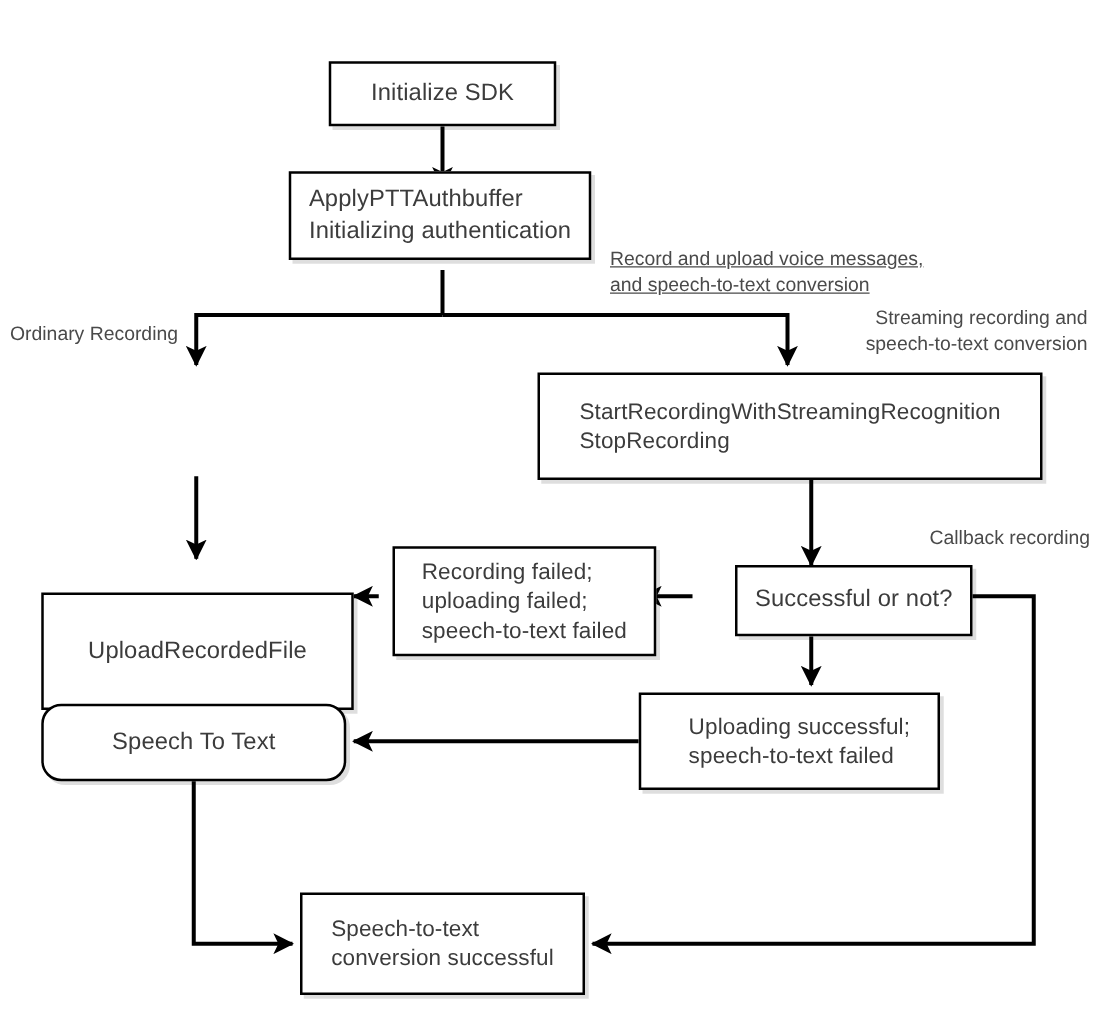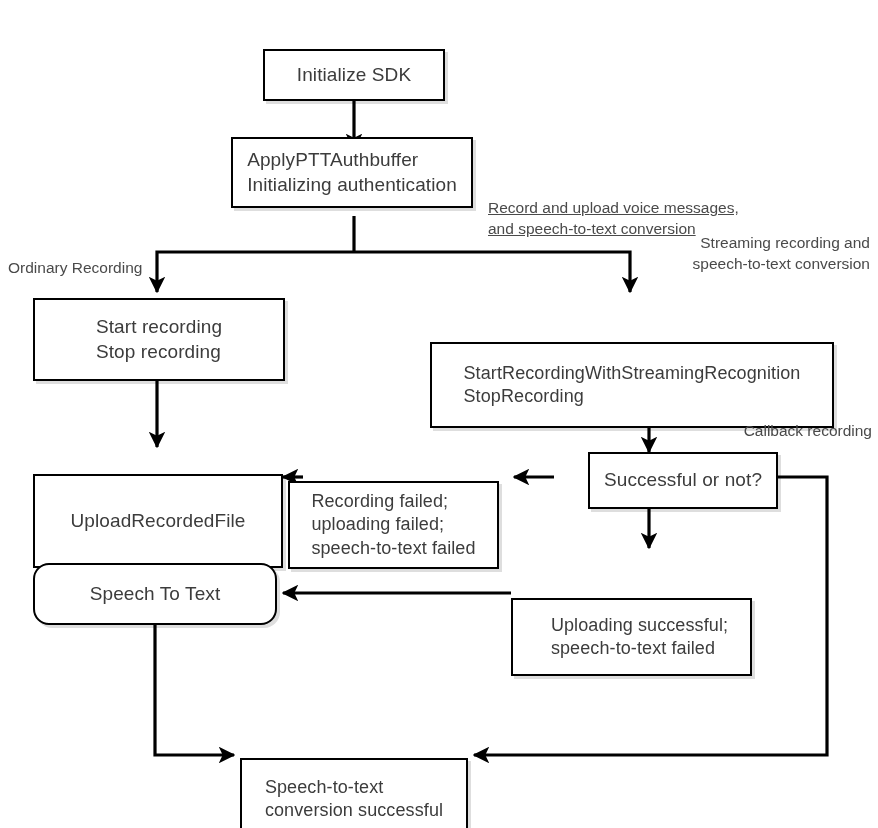--- a/index.html
+++ b/index.html
@@ -32,21 +32,21 @@
     align-items: center;
     justify-content: center;
     text-align: left;
     color: #3c3c3c;
     font-size: 19px;
     line-height: 1.28;
     letter-spacing: 0.1px;
     white-space: pre-line;
     z-index: 3;
   }
-  .node.small-text { font-size: 18px; margin-top: 44px; }
+  .node.small-text { font-size: 18px; }
   .edge-label {
     position: absolute;
     color: #4a4a4a;
     font-size: 15.5px;
     line-height: 1.35;
     white-space: pre-line;
     z-index: 4;
   }
   .edge-label.align-right { text-align: right; }
 </style>
@@ -89,45 +89,43 @@
 
       <path d="M 744 477 L 827 477 L 827 755 L 474 755" marker-end="url(#arrow)"></path>
     </g>
   </svg>
 
   <div class="node" style="left:263px; top:49px; width:182px; height:52px;">Initialize SDK</div>
 
   <div class="node" style="left:231px; top:137px; width:242px; height:71px;">ApplyPTTAuthbuffer
 Initializing authentication</div>
 
-  <div class="node" style="left:33px; top:298px; width:252px; height:83px;">Start recording
-Stop recording</div>
 
   <div class="node small-text" style="left:430px; top:298px; width:404px; height:86px;">StartRecordingWithStreamingRecognition
 StopRecording</div>
 
   <div class="node" style="left:33px; top:474px; width:250px; height:94px;">UploadRecordedFile</div>
 
-  <div class="node small-text" style="left:288px; top:437px; width:211px; height:88px;">Recording failed;
+  <div class="node small-text" style="left:314px; top:437px; width:211px; height:88px;">Recording failed;
 uploading failed;
 speech-to-text failed</div>
 
   <div class="node" style="left:554px; top:452px; width:190px; height:57px;margin-left:34px;">Successful or not?</div>
 
   <div class="node" style="left:33px; top:563px; width:244px; height:62px;border-radius:16px;">Speech To Text</div>
 
   <div class="node small-text" style="left:511px; top:554px; width:241px; height:78px;padding-left:16px;">Uploading successful;
 speech-to-text failed</div>
 
   <div class="node small-text" style="left:240px; top:714px; width:228px; height:82px;">Speech-to-text
 conversion successful</div>
 
   <div class="edge-label" style="left:8px; top:258px;">Ordinary Recording</div>
 
   <div class="edge-label" style="left:488px; top:198px;text-decoration:underline;">Record and upload voice messages,
 and speech-to-text conversion</div>
 
-  <div class="edge-label align-right" style="left:560px; top:233px; width:310px;">Streaming recording and
+  <div class="edge-label align-right" style="left:560px; top:245px; width:310px;">Streaming recording and
 speech-to-text conversion</div>
 
   <div class="edge-label align-right" style="left:600px; top:421px; width:272px;">Callback recording</div>
 
 </div>
 
 </body></html>

